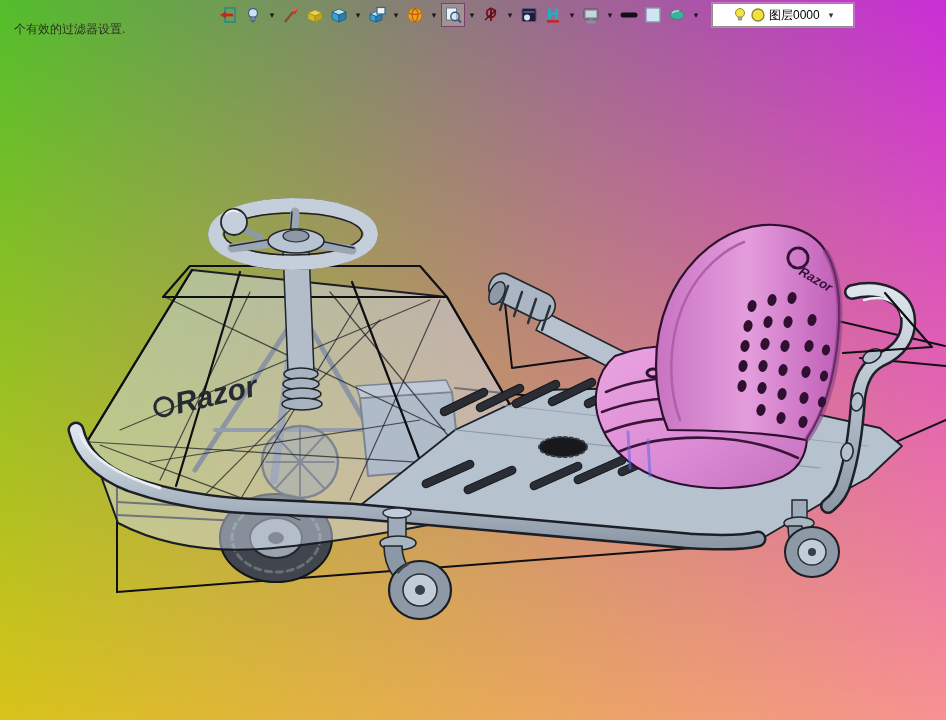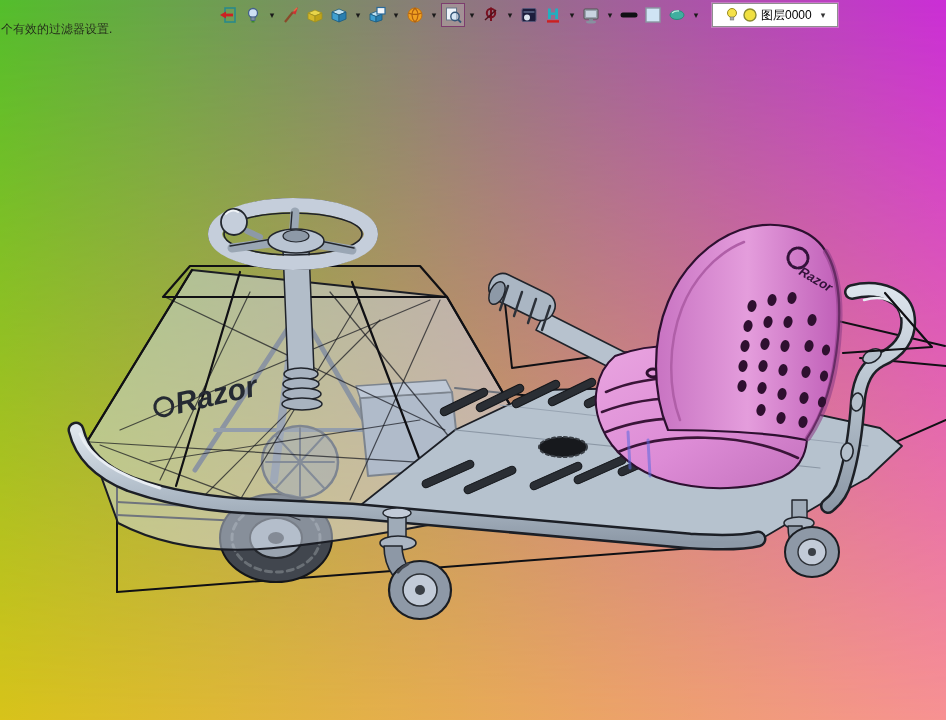--- a/index.html
+++ b/index.html
@@ -5,40 +5,40 @@
   html,body{margin:0;padding:0;}
   body{
     width:946px;height:720px;position:relative;overflow:hidden;
     font-family:"Liberation Sans","DejaVu Sans",sans-serif;
     background:#777;
   }
   .stage{position:absolute;inset:0;width:946px;height:720px;}
   svg{display:block;}
   
   .status-msg{
-    position:absolute;left:1px;top:21px;font-size:12px;color:#1d2b12;
+    position:absolute;left:14px;top:21px;font-size:12px;color:#1d2b12;
     letter-spacing:0px; text-shadow:0 0 1px rgba(255,255,255,0.15);
   }
   
   .toolbar{
     position:absolute;left:218px;top:3px;height:24px;
     display:flex;align-items:center;gap:2px;
   }
   .tb-btn{
     width:22px;height:22px;display:flex;align-items:center;justify-content:center;
     flex:0 0 auto;cursor:default;
   }
   .tb-btn.pressed{outline:1px solid #7d3d6e;background:rgba(255,255,255,0.18);}
   .tb-arrow{
     width:12px;height:22px;display:flex;align-items:center;justify-content:center;
     flex:0 0 auto;font-size:9px;color:#1a1a1a;
   }
   .layer-combo{
     margin-left:8px;height:22px;background:#ffffff;border:1px solid #8f8f8f;
-    display:flex;align-items:center;padding:0 12px;gap:3px;flex:0 0 auto;
+    display:flex;align-items:center;padding:0 20px;gap:3px;flex:0 0 auto;
     box-shadow:0 0 0 1px rgba(255,255,255,0.25);
   }
   .layer-combo .lbl{font-size:12px;color:#000;white-space:nowrap;}
   .layer-combo .dd{font-size:9px;color:#333;margin-left:6px;}
 </style>
 </head>
 <body>
 
 <div class="stage">
 <svg width="946" height="720" viewBox="0 0 946 720">

